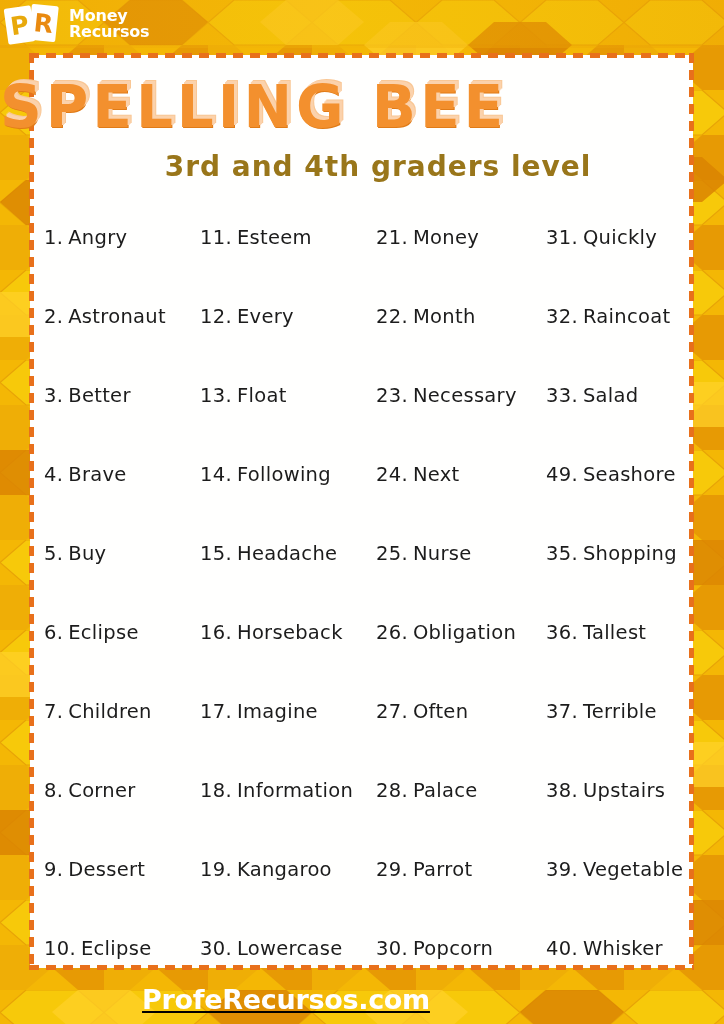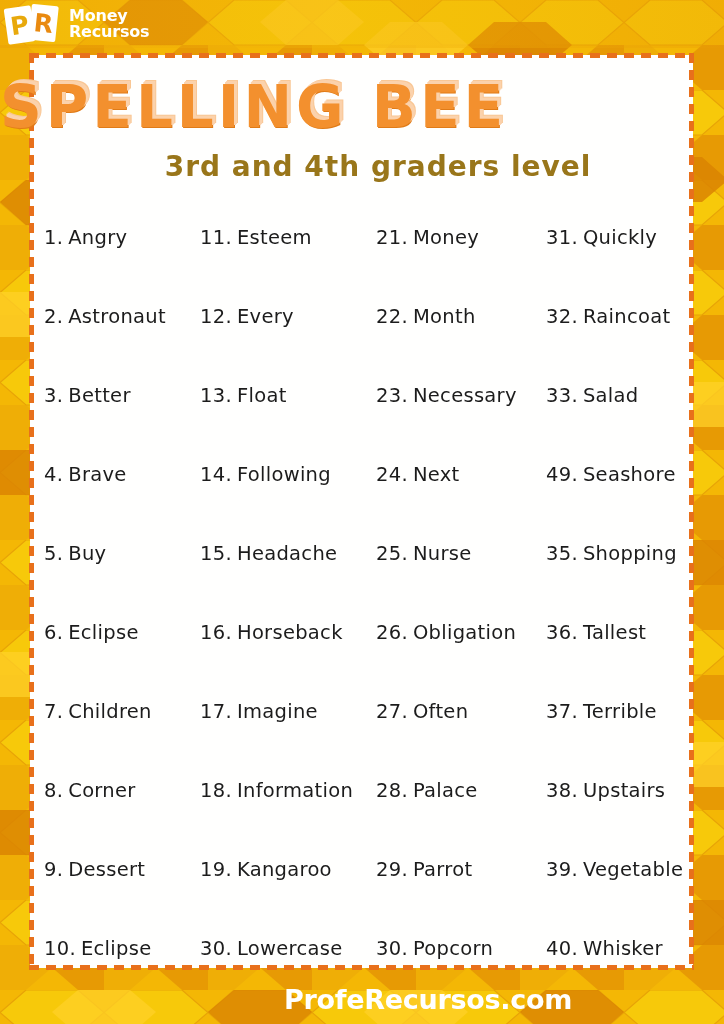--- a/index.html
+++ b/index.html
@@ -210,22 +210,23 @@
   
   .footer-band {
     position: absolute;
     left: 0;
     bottom: 0;
     width: 572px;
     height: 56px;
     z-index: 6;
     display: flex;
     align-items: center;
-    justify-content: flex-end;
+    justify-content: center;
     overflow: hidden;
+    text-decoration: underline;
   }
   .footer-text {
     position: relative;
     color: #ffffff;
     font-family: "DejaVu Sans", sans-serif;
     font-weight: bold;
     font-size: 27px;
     line-height: 27px;
     letter-spacing: -.3px;
     z-index: 2;

